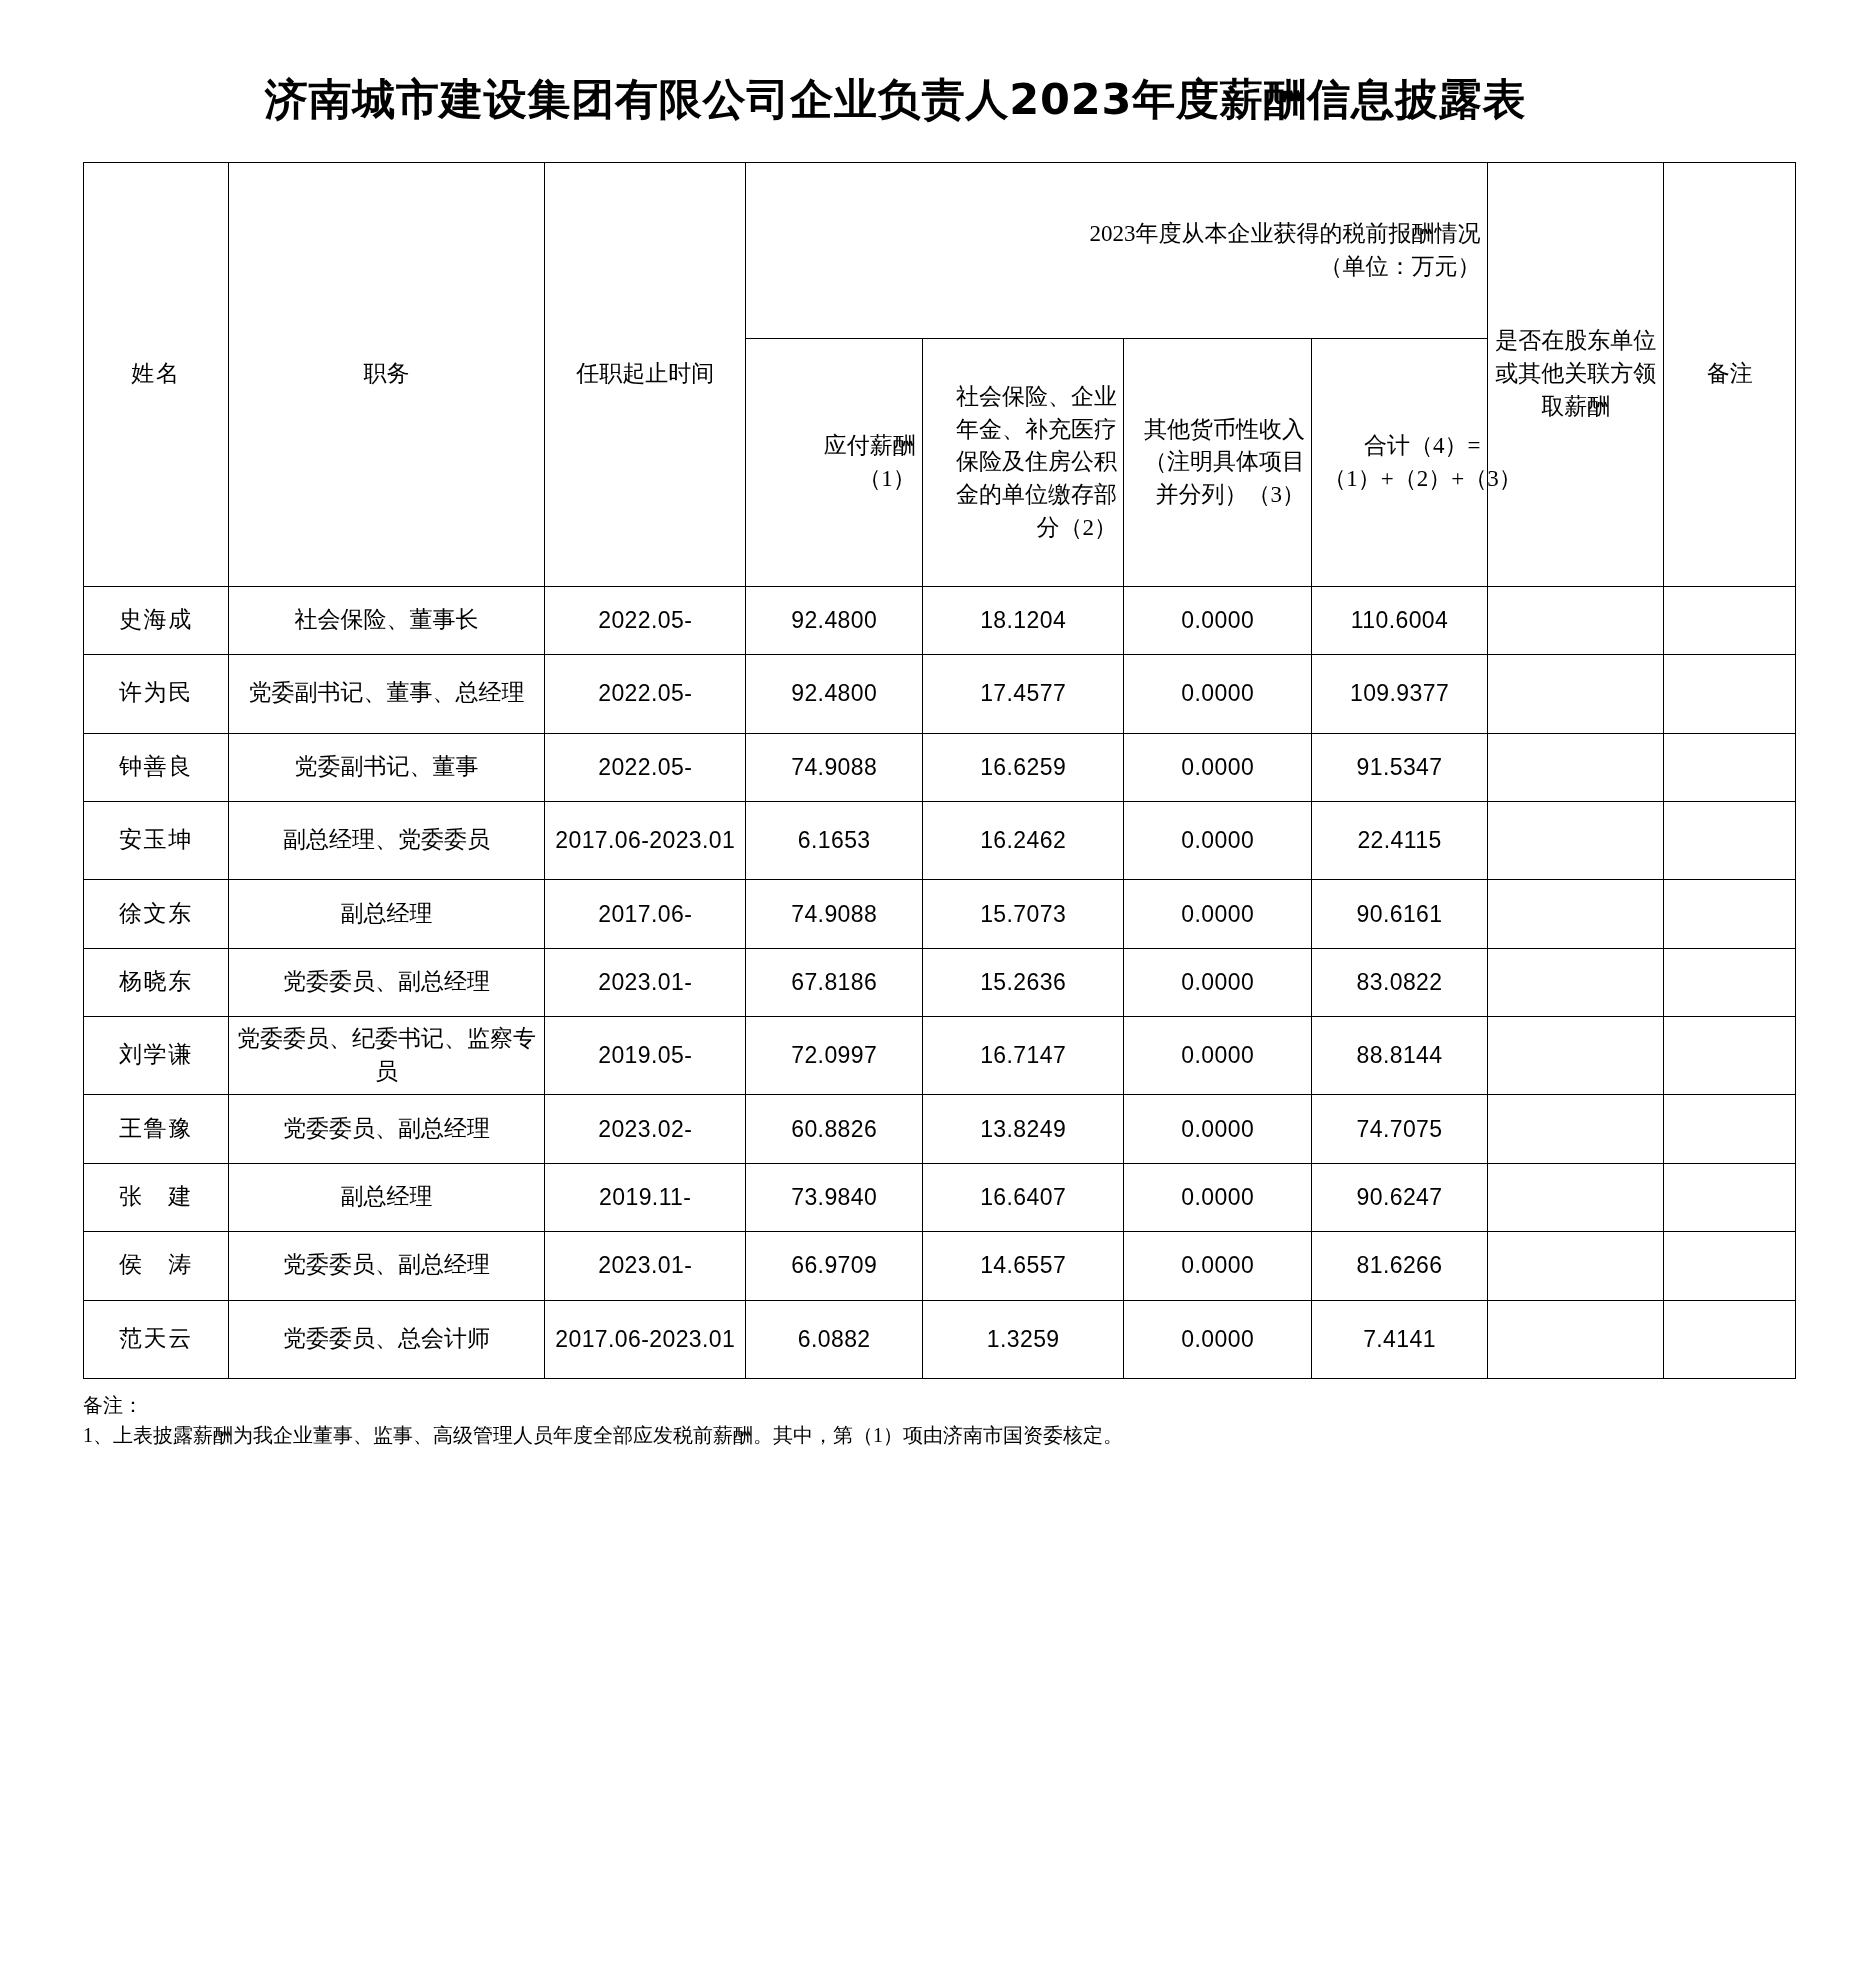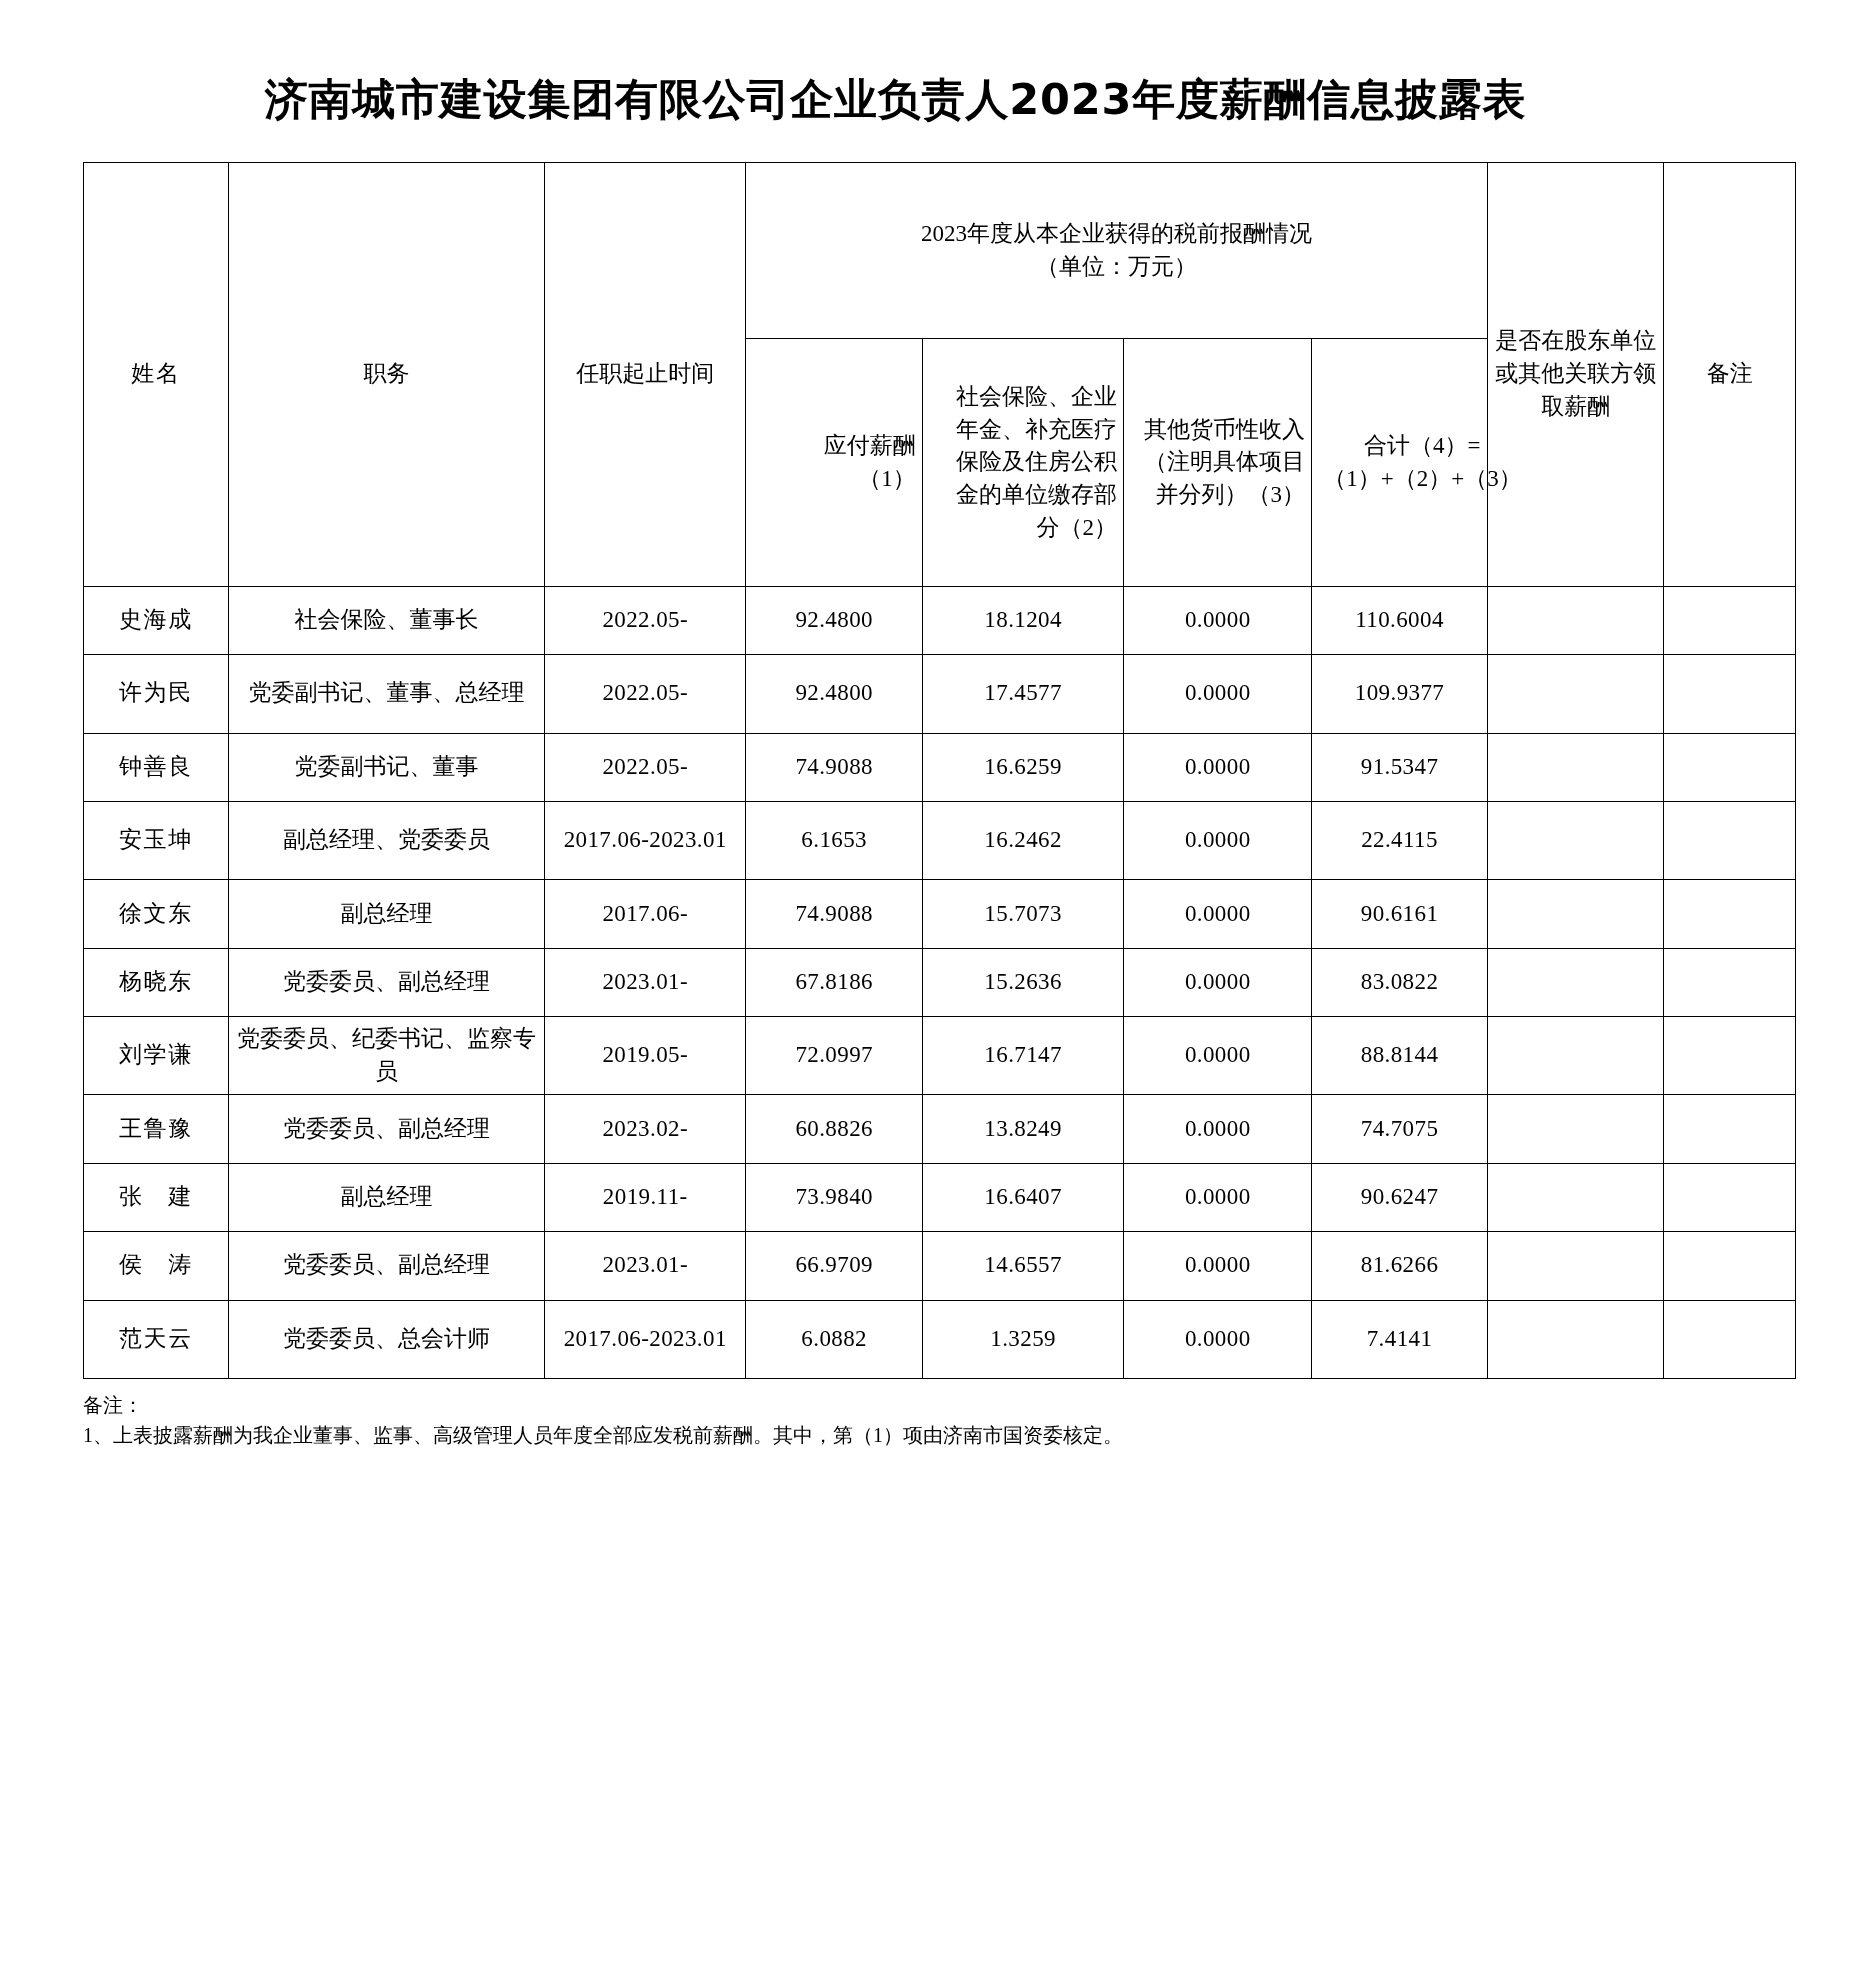--- a/index.html
+++ b/index.html
@@ -61,21 +61,21 @@
   }
   .cell-name {
     letter-spacing: 1.6px;
     margin-top: 8px;
   }
   .cell-post {
     font-size: 23px;
     line-height: 1.35;
   }
   .num {
-    font-family: Liberation Serif, serif;
+    font-family: Liberation Sans, sans-serif;
     letter-spacing: 0.4px;
   }
   .row-body td {
     height: 58px;
   }
   .row-body.two-line td {
     height: 68px;
   }
   .notes {
     margin-top: 11px;
@@ -114,21 +114,21 @@
       <col class="col-other">
       <col class="col-total">
       <col class="col-share">
       <col class="col-remark">
     </colgroup>
     <thead>
       <tr>
         <th rowspan="2" class="cell-name">姓名</th>
         <th rowspan="2">职务</th>
         <th rowspan="2">任职起止时间</th>
-        <th colspan="4" class="hdr-group" style="height:166px;white-space:pre-line;">2023年度从本企业获得的税前报酬情况
+        <th colspan="4" class="hdr-group" style="height:166px;white-space:pre-line;text-align:right;">2023年度从本企业获得的税前报酬情况
 （单位：万元）</th>
         <th rowspan="2">是否在股东单位或其他关联方领取薪酬</th>
         <th rowspan="2">备注</th>
       </tr>
       <tr>
         <th class="hdr-sub hdr-tall left-ish" style="white-space:pre-line;">应付薪酬
 （1）</th>
         <th class="hdr-sub hdr-tall left-ish">社会保险、企业年金、补充医疗保险及住房公积金的单位缴存部分（2）</th>
         <th class="hdr-sub hdr-tall left-ish">其他货币性收入（注明具体项目并分列）（3）</th>
         <th class="hdr-sub hdr-tall left-ish">合计（4）=（1）+（2）+（3）</th>

